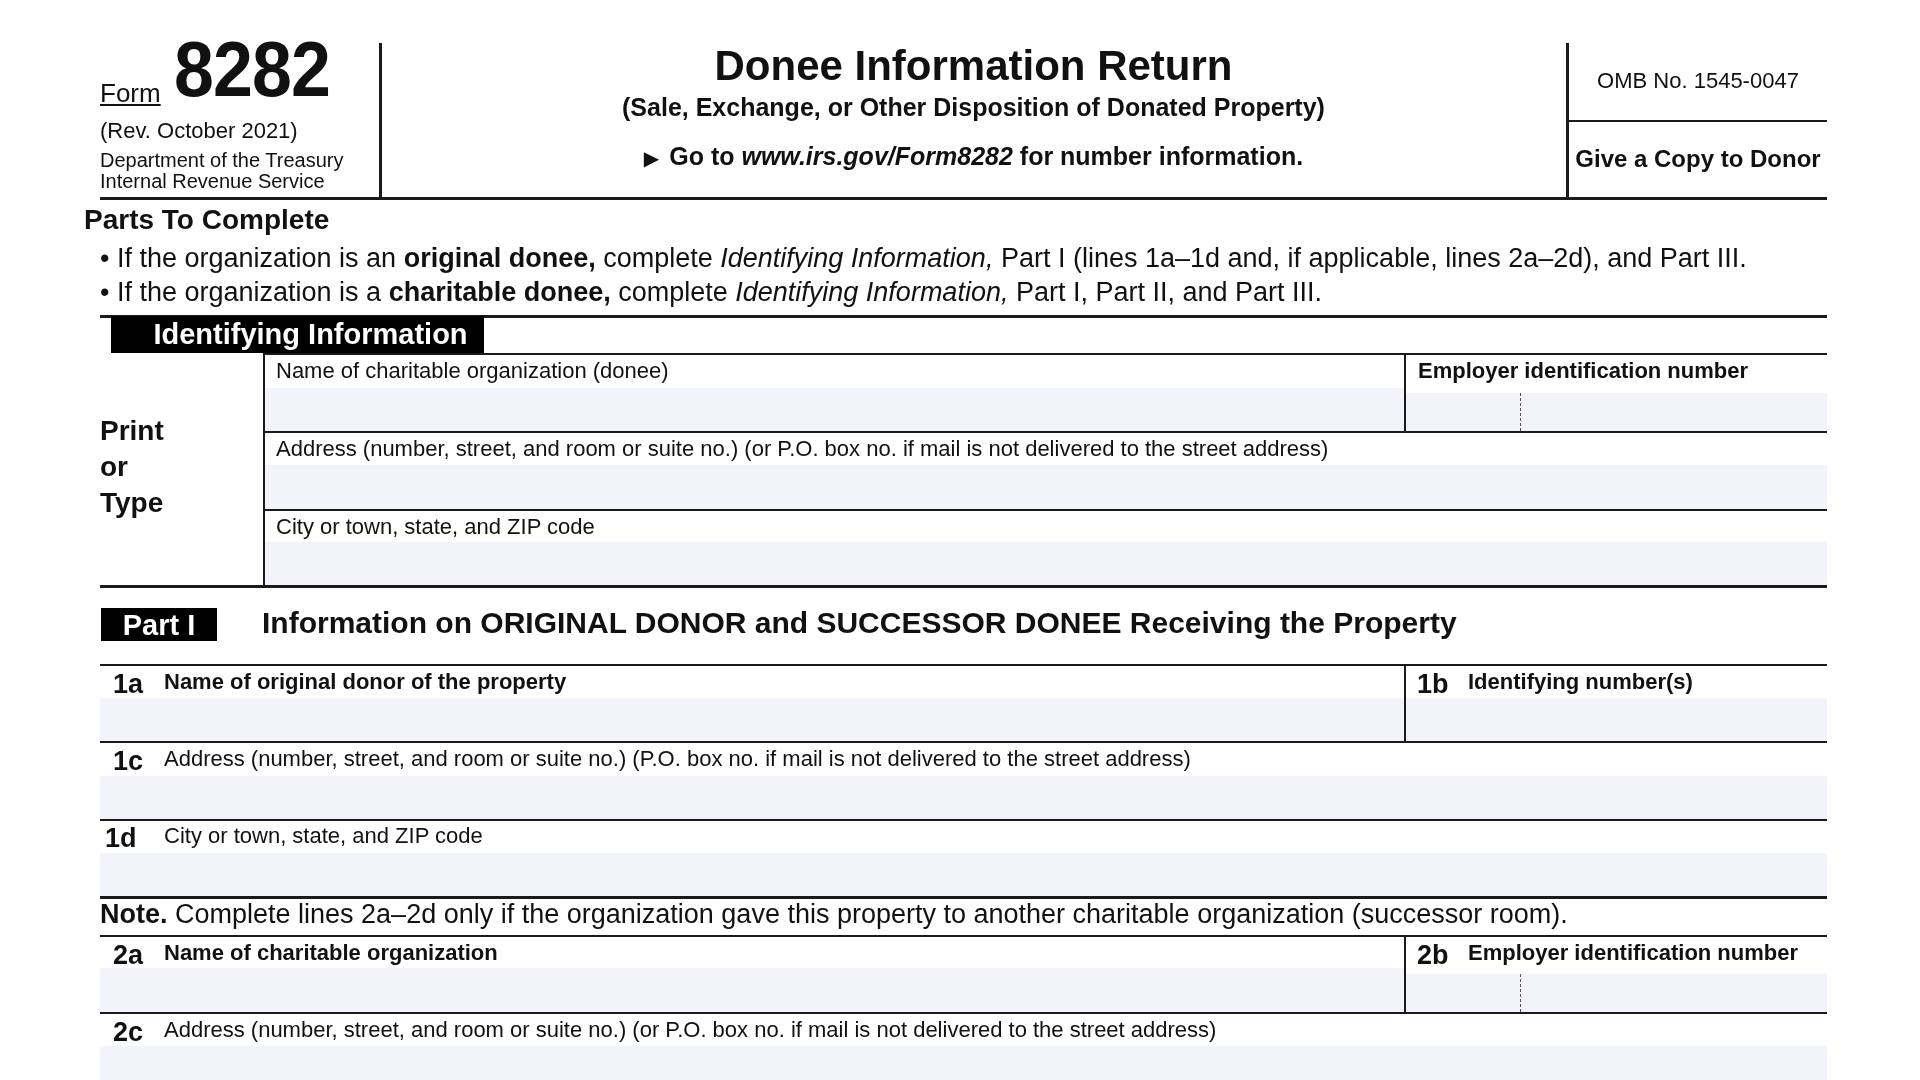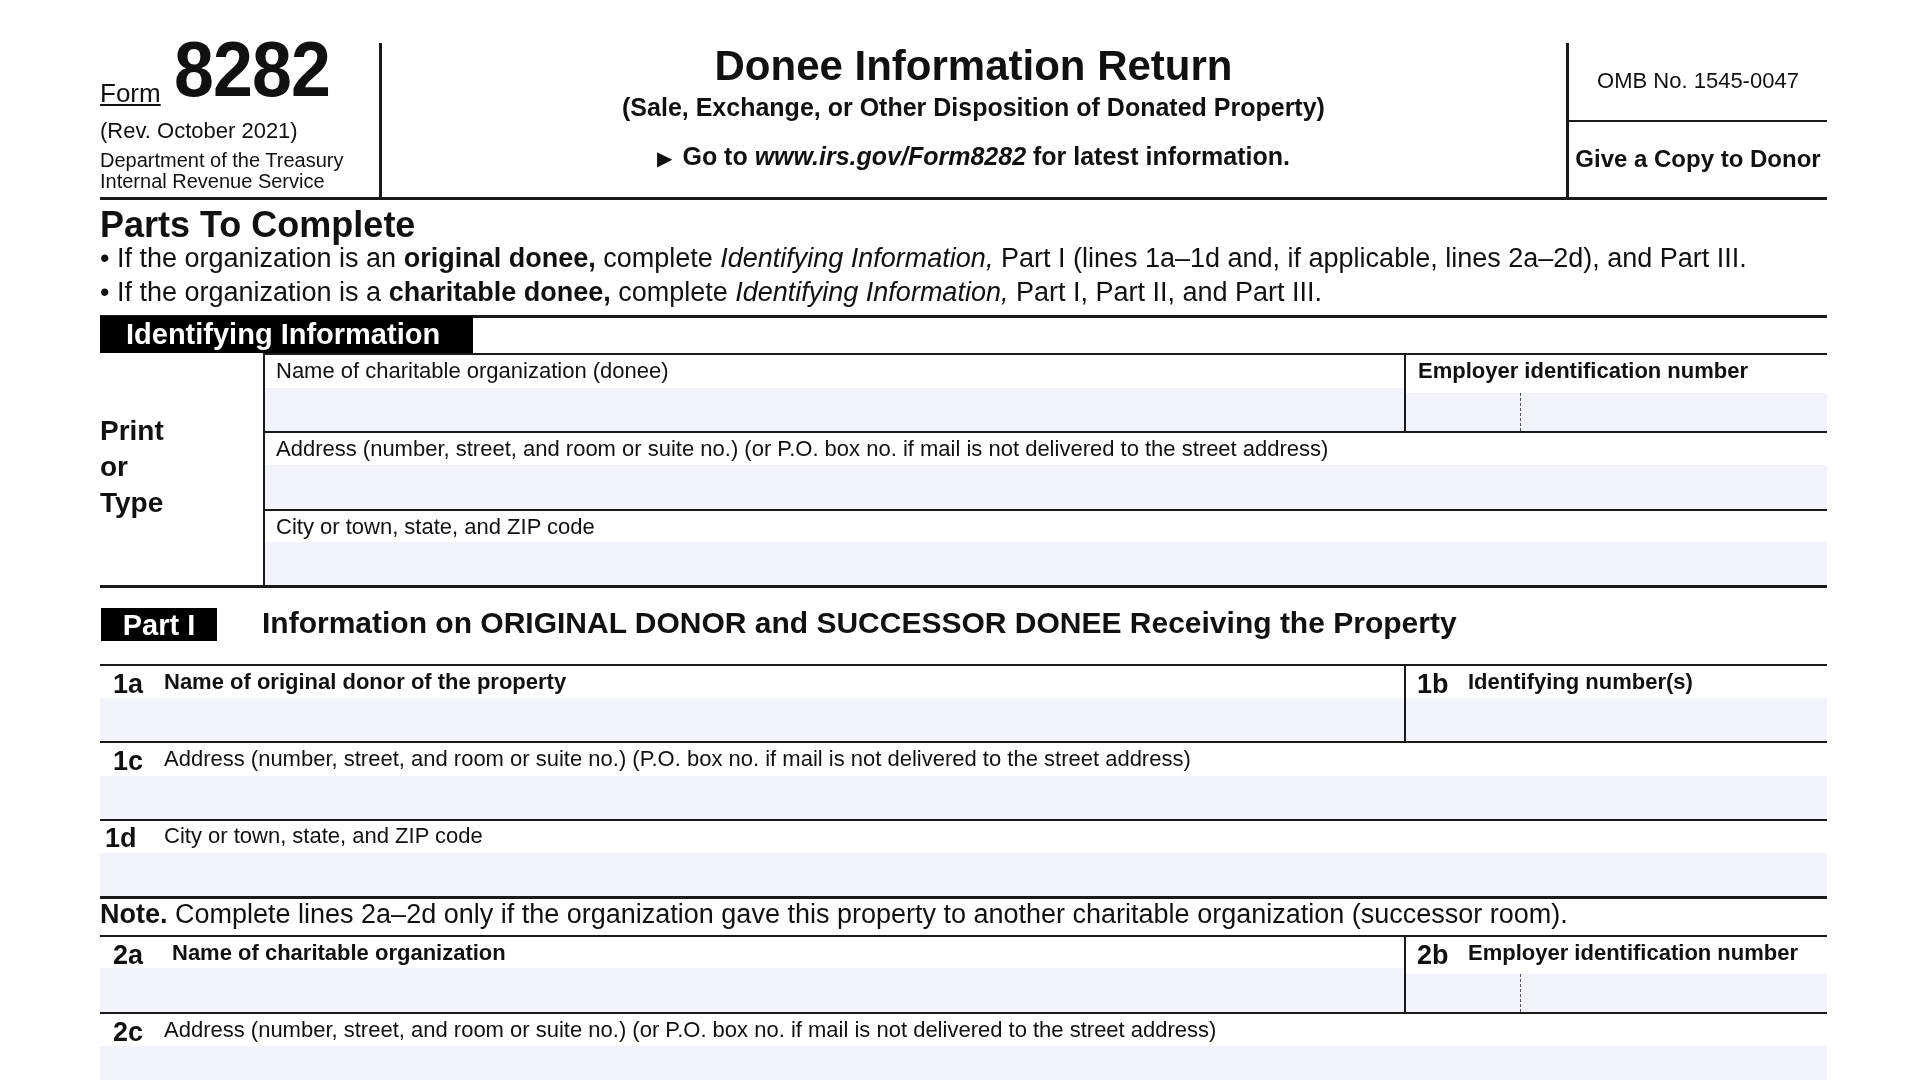--- a/index.html
+++ b/index.html
@@ -34,44 +34,44 @@
   <span class="abs b" style="left:174px; top:30px; font-size:78px; letter-spacing:-1px; transform:scaleX(0.92); transform-origin:left; line-height:1;">8282</span>
   <span class="abs" style="left:100px; top:118px; font-size:22px;">(Rev. October 2021)</span>
   <span class="abs" style="left:100px; top:149px; font-size:20px;">Department of the Treasury</span>
   <span class="abs" style="left:100px; top:170px; font-size:20px;">Internal Revenue Service</span>
 
   <div class="vline thick" style="left:379px; top:43px; height:155px;"></div>
 
   <div class="abs b" style="left:380px; width:1187px; top:42px; text-align:center; font-size:42px;">Donee Information Return</div>
   <div class="abs b" style="left:380px; width:1187px; top:93px; text-align:center; font-size:25px;">(Sale, Exchange, or Other Disposition of Donated Property)</div>
   <div class="abs b" style="left:380px; width:1187px; top:142px; text-align:center; font-size:25px;">
-    <span style="font-size:20px; margin-right:10px;">▶</span><span>Go to </span><span class="i">www.irs.gov/Form8282</span><span> for latest information.</span>
+    <span style="font-size:20px; margin-right:10px;">▶</span><span>Go to </span><span class="i">www.irs.gov/Form8282</span><span> for number information.</span>
   </div>
 
   <div class="vline thick" style="left:1566px; top:43px; height:155px;"></div>
   <div class="abs" style="left:1568px; width:260px; top:68px; text-align:center; font-size:22px;">OMB No. 1545-0047</div>
   <div class="hline" style="left:1567px; width:260px; top:120px;"></div>
   <div class="abs b" style="left:1568px; width:260px; top:145px; text-align:center; font-size:24px;">Give a Copy to Donor</div>
 
   <div class="hline thick" style="left:100px; width:1727px; top:197px;"></div>
 </div>
 
 <div>
-  <div class="abs b" style="left:100px; top:204px; font-size:36px;">Parts To Complete</div>
+  <div class="abs b" style="left:84px; top:204px; font-size:28px;">Parts To Complete</div>
   <div class="abs bullet" style="left:100px; top:243px;">
     <span>•</span><span> If the organization is an </span><span class="b">original donee,</span><span> complete </span><span class="i">Identifying Information,</span><span> Part I (lines 1a–1d and, if applicable, lines 2a–2d), and Part III.</span>
   </div>
   <div class="abs bullet" style="left:100px; top:277px;">
     <span>•</span><span> If the organization is a </span><span class="b">charitable donee,</span><span> complete </span><span class="i">Identifying Information,</span><span> Part I, Part II, and Part III.</span>
   </div>
 </div>
 
 <div>
   <div class="hline thick" style="left:100px; width:1727px; top:315px;"></div>
-  <div class="blackbox" style="left:100px; top:316px; width:373px; height:37px; font-size:29px; line-height:37px; padding-left:26px; box-sizing:border-box;">Identifying Information</div>
+  <div class="blackbox" style="left:111px; top:316px; width:373px; height:37px; font-size:29px; line-height:37px; padding-left:26px; box-sizing:border-box;text-align:center;">Identifying Information</div>
   <div class="hline" style="left:263px; width:1564px; top:353px;"></div>
 
   <div class="abs b" style="left:100px; width:163px; top:413px; font-size:28px; line-height:36px;">
     <div>Print</div>
     <div>or</div>
     <div>Type</div>
   </div>
   <div class="vline" style="left:263px; top:353px; height:233px;"></div>
 
   <div class="abs lbl" style="left:276px; top:358px;">Name of charitable organization (donee)</div>
@@ -122,21 +122,21 @@
   <div class="fill" style="left:100px; width:1727px; top:853px; height:43px;"></div>
   <input class="field" style="left: 100px; width: 1727px; top: 853px; height: 43px;" value="">
   <div class="hline thick" style="left:100px; width:1727px; top:896px;"></div>
 
   <div class="abs" style="left:100px; top:899px; font-size:27px; white-space:nowrap;">
     <span class="b">Note.</span><span> Complete lines 2a–2d only if the organization gave this property to another charitable organization (successor room).</span>
   </div>
   <div class="hline" style="left:100px; width:1727px; top:935px;"></div>
 
   <div class="abs num" style="left:113px; top:940px;">2a</div>
-  <div class="abs lbl b" style="left:164px; top:940px;margin-left:8px;">Name of charitable organization</div>
+  <div class="abs lbl b" style="left:164px; top:940px;">Name of charitable organization</div>
   <div class="fill" style="left:100px; width:1304px; top:968px; height:44px;"></div>
   <input class="field" style="left: 100px; width: 1304px; top: 968px; height: 44px;" value="">
   <div class="vline" style="left:1404px; top:936px; height:77px;"></div>
   <div class="abs num" style="left:1417px; top:940px;">2b</div>
   <div class="abs lbl b" style="left:1468px; top:940px;">Employer identification number</div>
   <div class="fill" style="left:1406px; width:421px; top:974px; height:38px;"></div>
   <div class="dash" style="left:1520px; top:974px; height:38px;"></div>
   <input class="field" style="left: 1406px; width: 421px; top: 974px; height: 38px;" value="">
   <div class="hline" style="left:100px; width:1727px; top:1012px;"></div>
 

